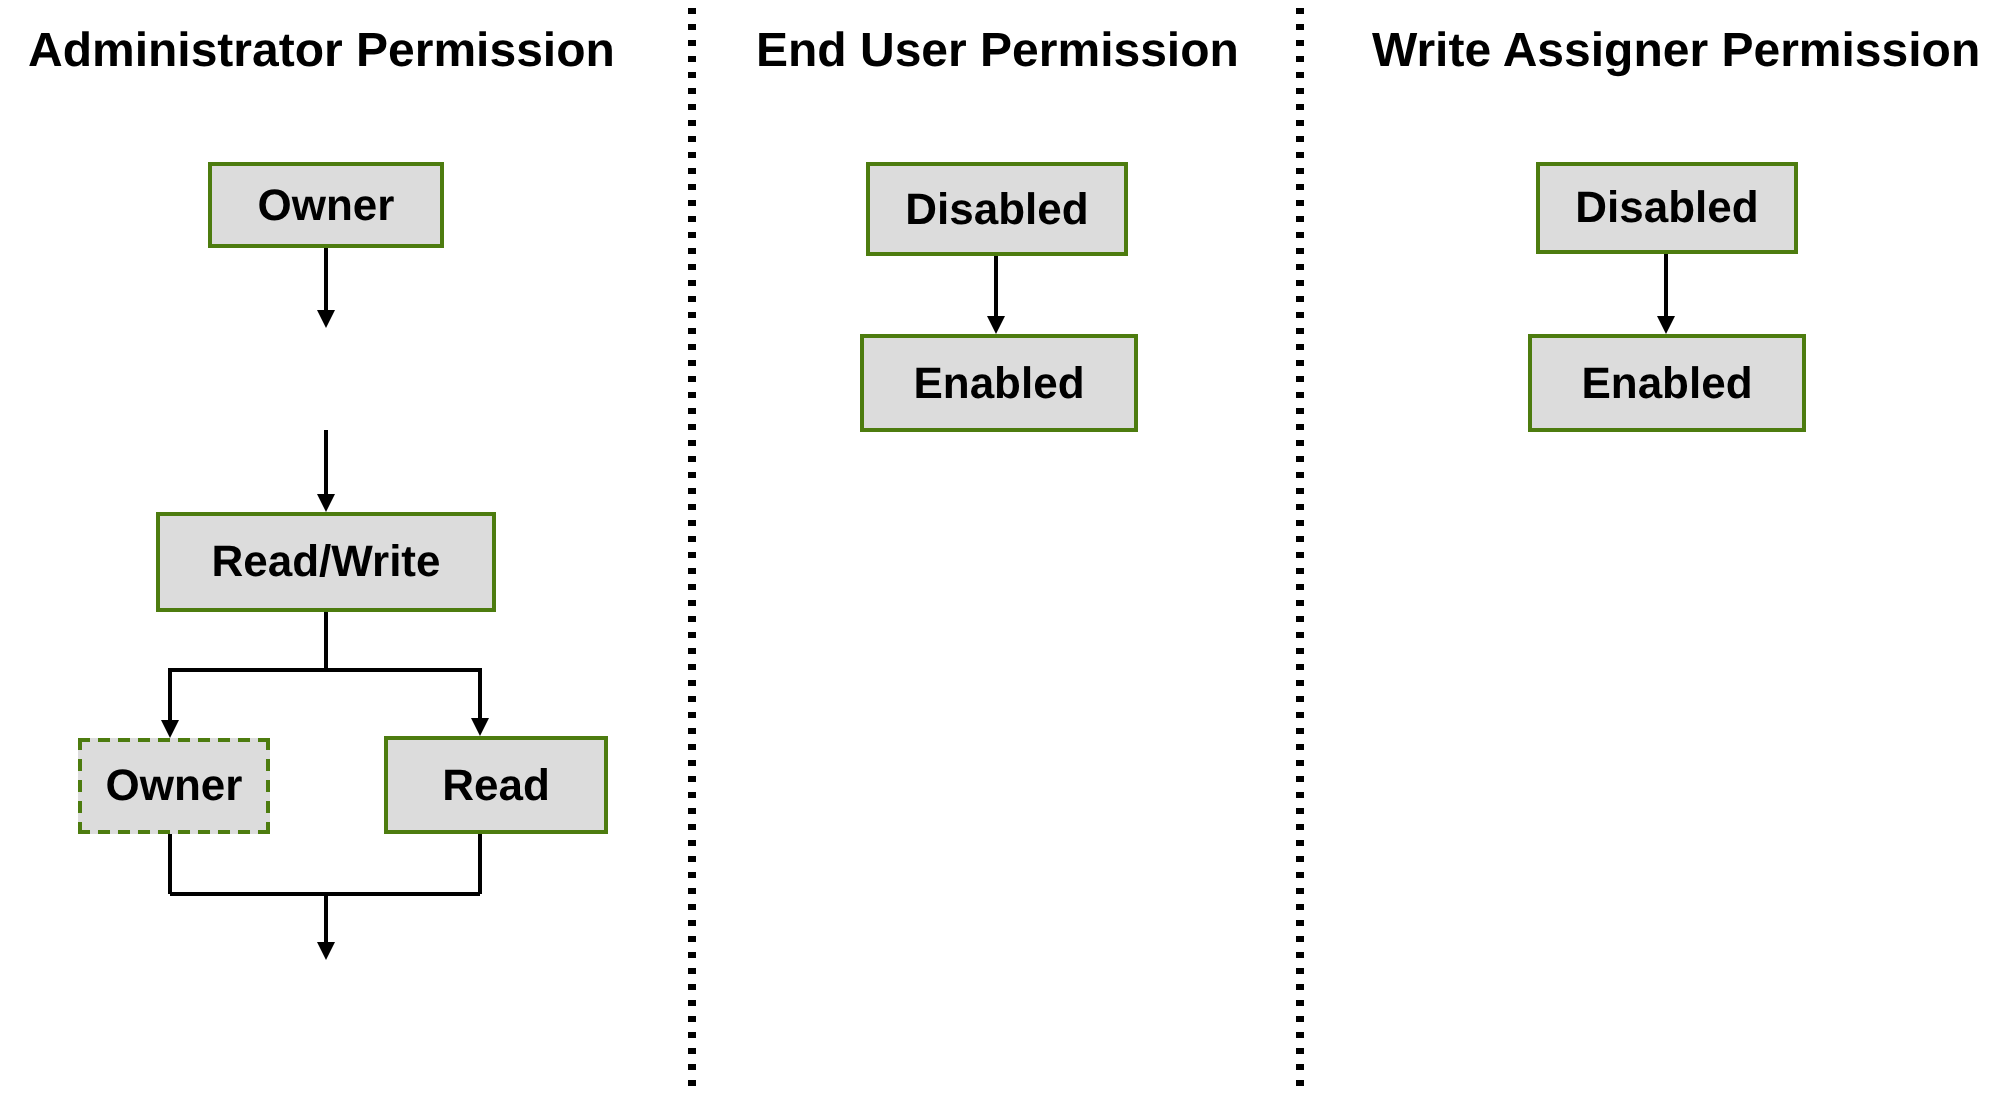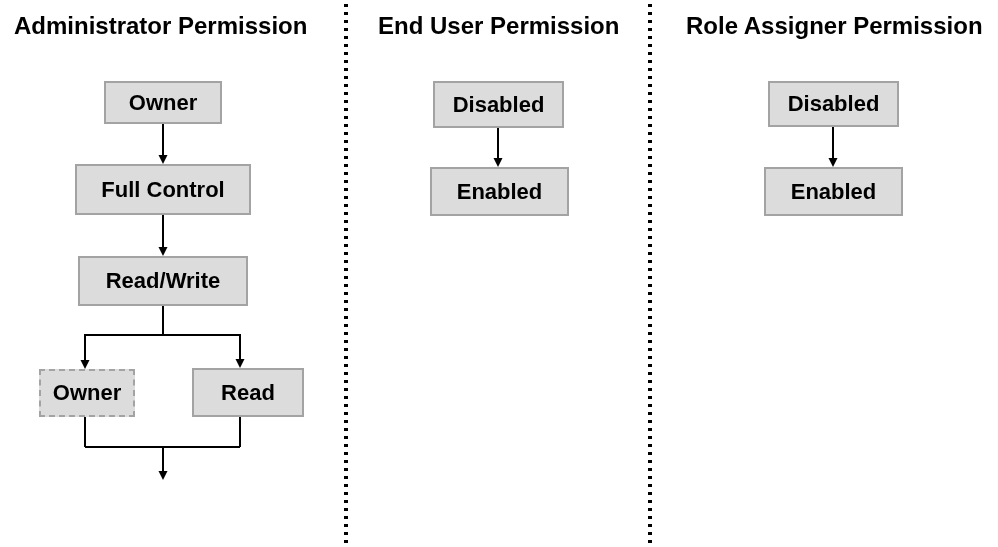--- a/index.html
+++ b/index.html
@@ -22,21 +22,21 @@
     font-size: 24px;
     font-weight: bold;
     color: #000000;
     white-space: nowrap;
     letter-spacing: 0px;
   }
   .node {
     position: absolute;
     box-sizing: border-box;
     background: #dcdcdc;
-    border: 2px solid #a3a3a3;
+    border: 2px solid #4d7c0f;
     display: flex;
     align-items: center;
     justify-content: center;
     font-size: 22px;
     font-weight: bold;
     color: #000000;
     white-space: nowrap;
   }
   .node.dashed {
     border-style: dashed;
@@ -84,24 +84,23 @@
     <path d="M85,447 L240,447" stroke="#000000" stroke-width="2" fill="none"></path>
     <path d="M163,446 L163,472" stroke="#000000" stroke-width="2" fill="none" marker-end="url(#arrow)"></path>
 
     <path d="M498,128 L498,159" stroke="#000000" stroke-width="2" fill="none" marker-end="url(#arrow)"></path>
 
     <path d="M833,127 L833,159" stroke="#000000" stroke-width="2" fill="none" marker-end="url(#arrow)"></path>
   </svg>
 
   <div class="col-title" style="left:14px">Administrator Permission</div>
   <div class="col-title" style="left:378px">End User Permission</div>
-  <div class="col-title" style="left:686px">Role Assigner Permission</div>
+  <div class="col-title" style="left:686px">Write Assigner Permission</div>
 
   <div class="node" style="left:104px;top:81px;width:118px;height:43px">Owner</div>
-  <div class="node" style="left:75px;top:164px;width:176px;height:51px">Full Control</div>
   <div class="node" style="left:78px;top:256px;width:170px;height:50px">Read/Write</div>
   <div class="node dashed" style="left:39px;top:369px;width:96px;height:48px">Owner</div>
   <div class="node" style="left:192px;top:368px;width:112px;height:49px">Read</div>
 
   <div class="node" style="left:433px;top:81px;width:131px;height:47px">Disabled</div>
   <div class="node" style="left:430px;top:167px;width:139px;height:49px">Enabled</div>
 
   <div class="node" style="left:768px;top:81px;width:131px;height:46px">Disabled</div>
   <div class="node" style="left:764px;top:167px;width:139px;height:49px">Enabled</div>
 

